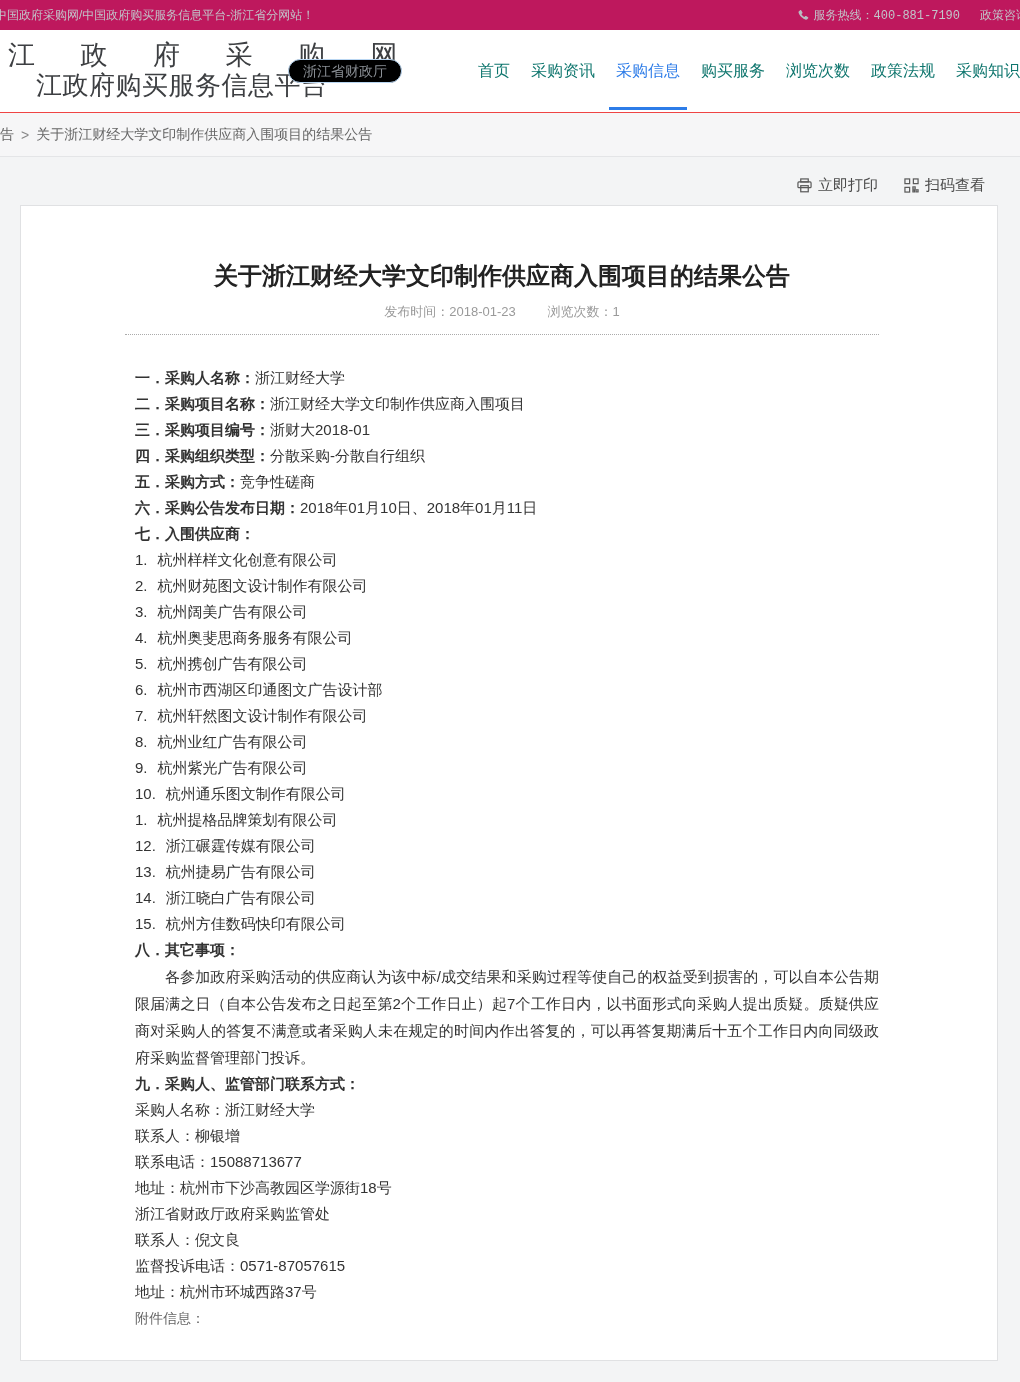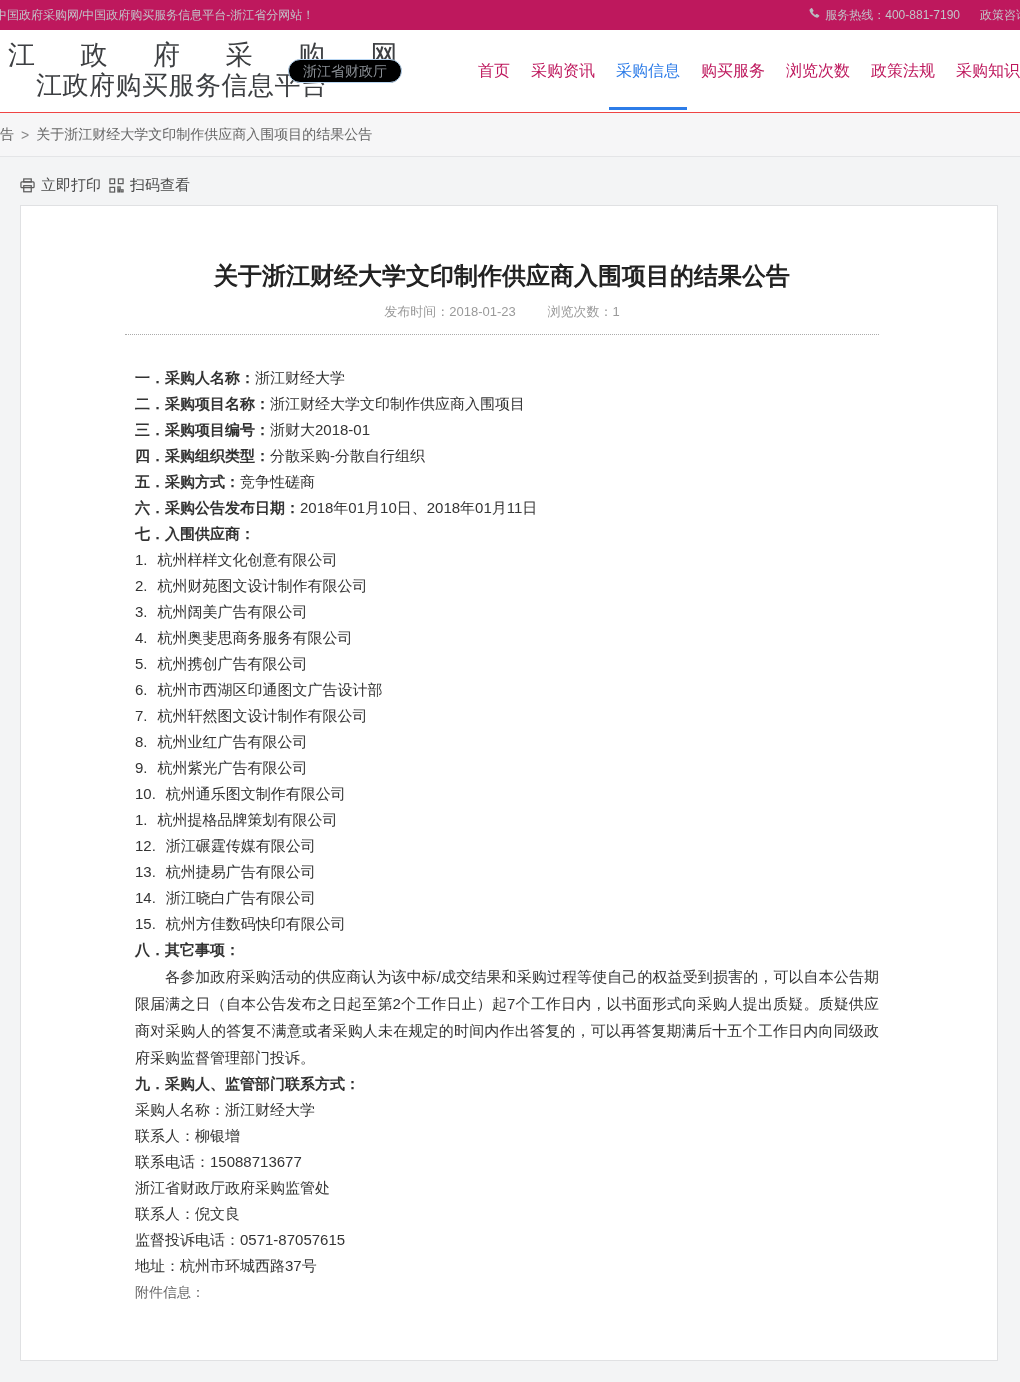--- a/index.html
+++ b/index.html
@@ -10,52 +10,52 @@
     color:#333;
   }
   
   .topbar{
     height:30px;background:#be185d;color:#c2c5ca;font-size:12px;
     display:flex;align-items:center;justify-content:space-between;
     position:relative;
   }
   .topbar-left{margin-left:-5px;white-space:nowrap;}
   .topbar-right{position:absolute;right:-8px;top:0;height:30px;display:flex;align-items:center;gap:20px;white-space:nowrap;}
-  .hotline{display:flex;gap:5px;}
+  .hotline{display:flex;align-items:center;gap:5px;font-family:Liberation Mono, monospace;}
   .phone-svg{width:13px;height:13px;fill:#b9bcc1;}
   
   .header{height:82px;background:#ffffff;position:relative;border-bottom:1px solid #ef4444;}
   .logo{position:absolute;left:8px;top:10px;color:#3d3f42;cursor:pointer;}
   .logo-line1{font-size:27px;letter-spacing:19px;line-height:31px;white-space:nowrap;}
   .logo-line2{font-size:26px;letter-spacing:.5px;line-height:29px;margin-left:-8px;white-space:nowrap;padding-left:36px;}
   .org-badge{
     position:absolute;left:288px;top:29px;height:20px;line-height:20px;
     padding:1px 14px;border:1px solid #b9d6f2;border-radius:13px;
     background:#000000;color:#8b9096;font-size:14px;white-space:nowrap;
   }
   .main-nav{position:absolute;left:478px;top:0;height:82px;display:flex;gap:21px;}
   .nav-item{
     display:flex;align-items:center;height:82px;position:relative;
-    font-size:16px;color:#be185d;cursor:pointer;white-space:nowrap;
+    font-size:16px;color:#0f766e;cursor:pointer;white-space:nowrap;
   }
   .nav-item.active{color:#2d7ce8;}
   .nav-item.active::after{
     content:"";position:absolute;left:-7px;right:-7px;bottom:2px;height:3px;background:#2d7ce8;
   }
   
   .crumb-strip{
     height:43px;background:#f6f6f7;border-bottom:1px solid #e4e5e7;
     display:flex;align-items:center;font-size:14px;color:#666;
   }
   .crumb-strip .sep{margin:0 7px;color:#888;}
   .crumb-parent{cursor:pointer;}
   
   .toolbar{
-    width:980px;margin:19px 0 10px 20px;display:flex;
-    gap:8px;padding-right:15px;box-sizing:border-box;
+    width:980px;margin:19px 0 10px 20px;display:flex;justify-content:flex-end;
+    gap:26px;padding-right:15px;box-sizing:border-box;
   }
   .tool-btn{display:flex;align-items:center;gap:6px;font-size:15px;color:#4a4a4a;cursor:pointer;}
   .tool-btn svg{width:15px;height:15px;stroke:#5a5a5a;fill:none;stroke-width:1.3;}
   
   .card{
     margin-left:20px;width:978px;height:1156px;background:#fff;
     border:1px solid #e0e1e3;box-sizing:border-box;
   }
   .content{margin:0 118px 0 104px;}
   .doc-title{
@@ -170,20 +170,21 @@
           <p><span class="sup-num">14.</span><span>浙江晓白广告有限公司</span></p>
           <p><span class="sup-num">15.</span><span>杭州方佳数码快印有限公司</span></p>
         </div>
       <p class="bold-line">八．其它事项：</p>
       <p class="other-text">各参加政府采购活动的供应商认为该中标/成交结果和采购过程等使自己的权益受到损害的，可以自本公告期限届满之日（自本公告发布之日起至第2个工作日止）起7个工作日内，以书面形式向采购人提出质疑。质疑供应商对采购人的答复不满意或者采购人未在规定的时间内作出答复的，可以再答复期满后十五个工作日内向同级政府采购监督管理部门投诉。</p>
       <p class="bold-line">九．采购人、监管部门联系方式：</p>
       <div>
           <p>采购人名称：浙江财经大学</p>
           <p>联系人：柳银增</p>
           <p>联系电话：15088713677</p>
+          <p>地址：杭州市下沙高教园区学源街18号</p>
           <p>浙江省财政厅政府采购监管处</p>
           <p>联系人：倪文良</p>
           <p>监督投诉电话：0571-87057615</p>
           <p>地址：杭州市环城西路37号</p>
         </div>
       <p class="attachment">附件信息：</p>
     </div>
   </div>
 </div>
 

